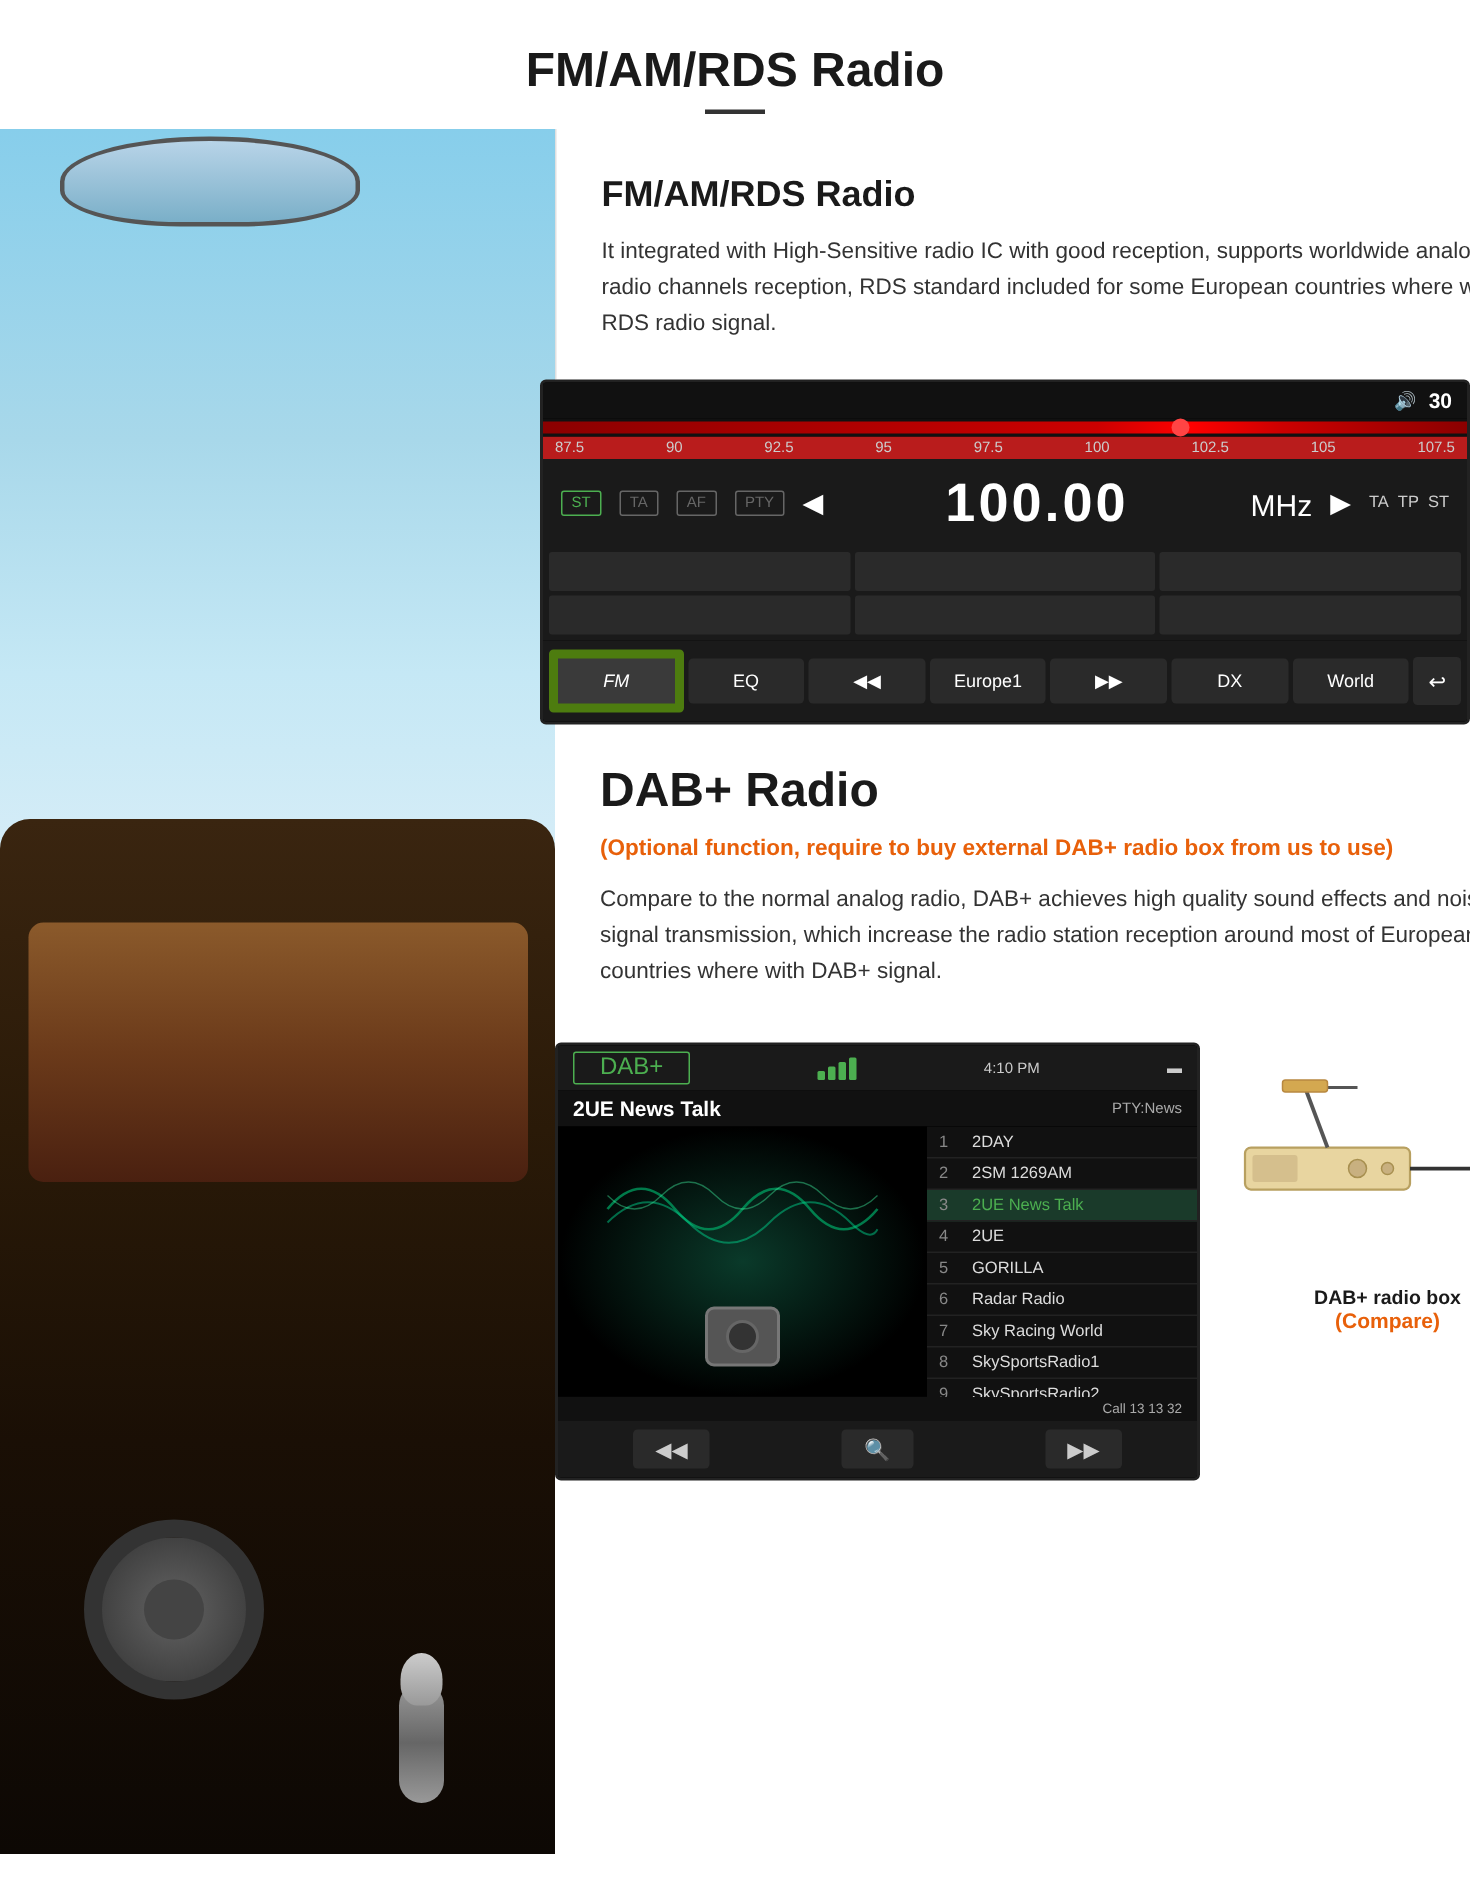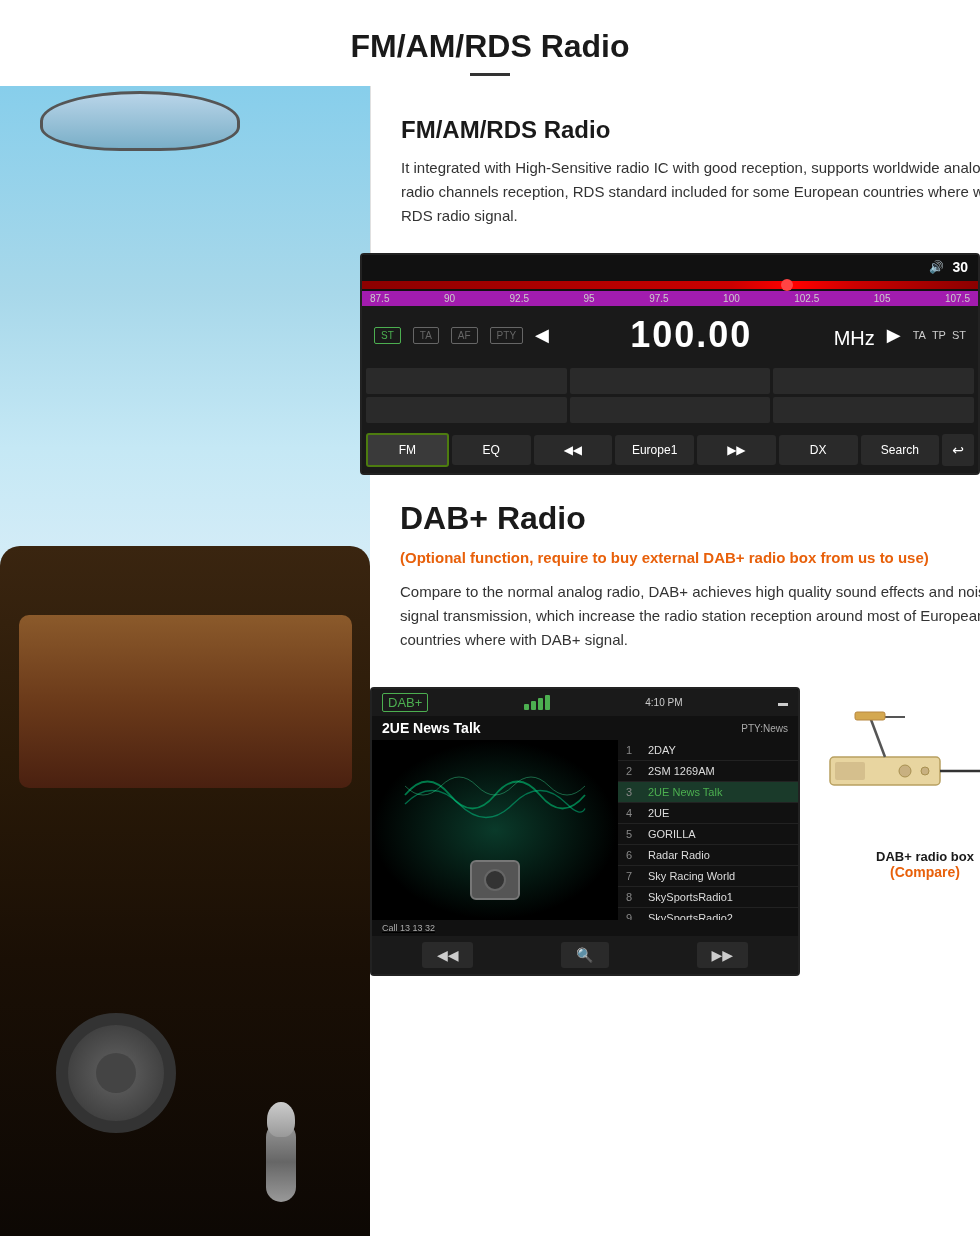--- a/index.html
+++ b/index.html
@@ -193,21 +193,21 @@
       position: absolute;
       top: -2px;
       left: 68%;
       width: 12px;
       height: 12px;
       background: #ff4444;
       border-radius: 50%;
     }
     
     .freq-labels {
-      background: #a21caf;
+      background: #b91c1c;
       display: flex;
       justify-content: space-between;
       padding: 2px 8px;
     }
     .freq-label {
       color: #ccc;
       font-size: 10px;
     }
     
     .radio-controls-row {
@@ -287,21 +287,22 @@
       background: #2a2a2a;
       color: #fff;
       text-align: center;
       padding: 8px 4px;
       font-size: 12px;
       border-radius: 3px;
       cursor: pointer;
     }
     .ctrl-btn-active {
       background: #3a3a3a;
-      border: 2px solid #4d7c0f;
+      border: 6px solid #4d7c0f;
+      font-style: italic;
     }
     .ctrl-btn-back {
       background: #2a2a2a;
       color: #fff;
       text-align: center;
       padding: 8px 10px;
       font-size: 14px;
       border-radius: 3px;
     }
 
@@ -347,23 +348,23 @@
     }
     .dab-top-bar {
       background: #1a1a1a;
       display: flex;
       align-items: center;
       justify-content: space-between;
       padding: 4px 10px;
     }
     .dab-badge {
       color: #4CAF50;
-      font-size: 13px;
+      font-size: 16px;
       border: 1px solid #4CAF50;
-      padding: 1px 5px;
+      padding: 1px 17px;
       border-radius: 2px;
     }
     .dab-signal {
       display: flex;
       gap: 2px;
       align-items: flex-end;
     }
     .dab-signal-bar {
       width: 5px;
       background: #4CAF50;
@@ -462,22 +463,21 @@
       background: #1a3a2a;
     }
     .dab-list-item.active .dab-list-name {
       color: #4CAF50;
     }
     .dab-call-bar {
       background: #111;
       padding: 3px 10px;
       display: flex;
       align-items: center;
-      justify-content: flex-start;
-      text-decoration: underline;
+      justify-content: flex-end;
     }
     .dab-call-text {
       color: #aaa;
       font-size: 9px;
     }
     .dab-bottom-controls {
       background: #1a1a1a;
       display: flex;
       align-items: center;
       justify-content: space-around;
@@ -604,21 +604,21 @@
           <div class="preset-btn"></div>
         </div>
 
         <div class="radio-bottom-controls">
           <div class="ctrl-btn ctrl-btn-active">FM</div>
           <div class="ctrl-btn">EQ</div>
           <div class="ctrl-btn">◀◀</div>
           <div class="ctrl-btn">Europe1</div>
           <div class="ctrl-btn">▶▶</div>
           <div class="ctrl-btn">DX</div>
-          <div class="ctrl-btn">Search</div>
+          <div class="ctrl-btn">World</div>
           <div class="ctrl-btn-back">↩</div>
         </div>
 
       </div>
     </div>
 
     <div class="dab-section">
       <h2 class="dab-title">DAB+ Radio</h2>
       <p class="dab-optional">(Optional function, require to buy external DAB+ radio box from us to use)</p>
       <p class="dab-description">Compare to the normal analog radio, DAB+ achieves high quality sound effects and noise-free signal transmission, which increase the radio station reception around most of European countries where with DAB+ signal.</p>

